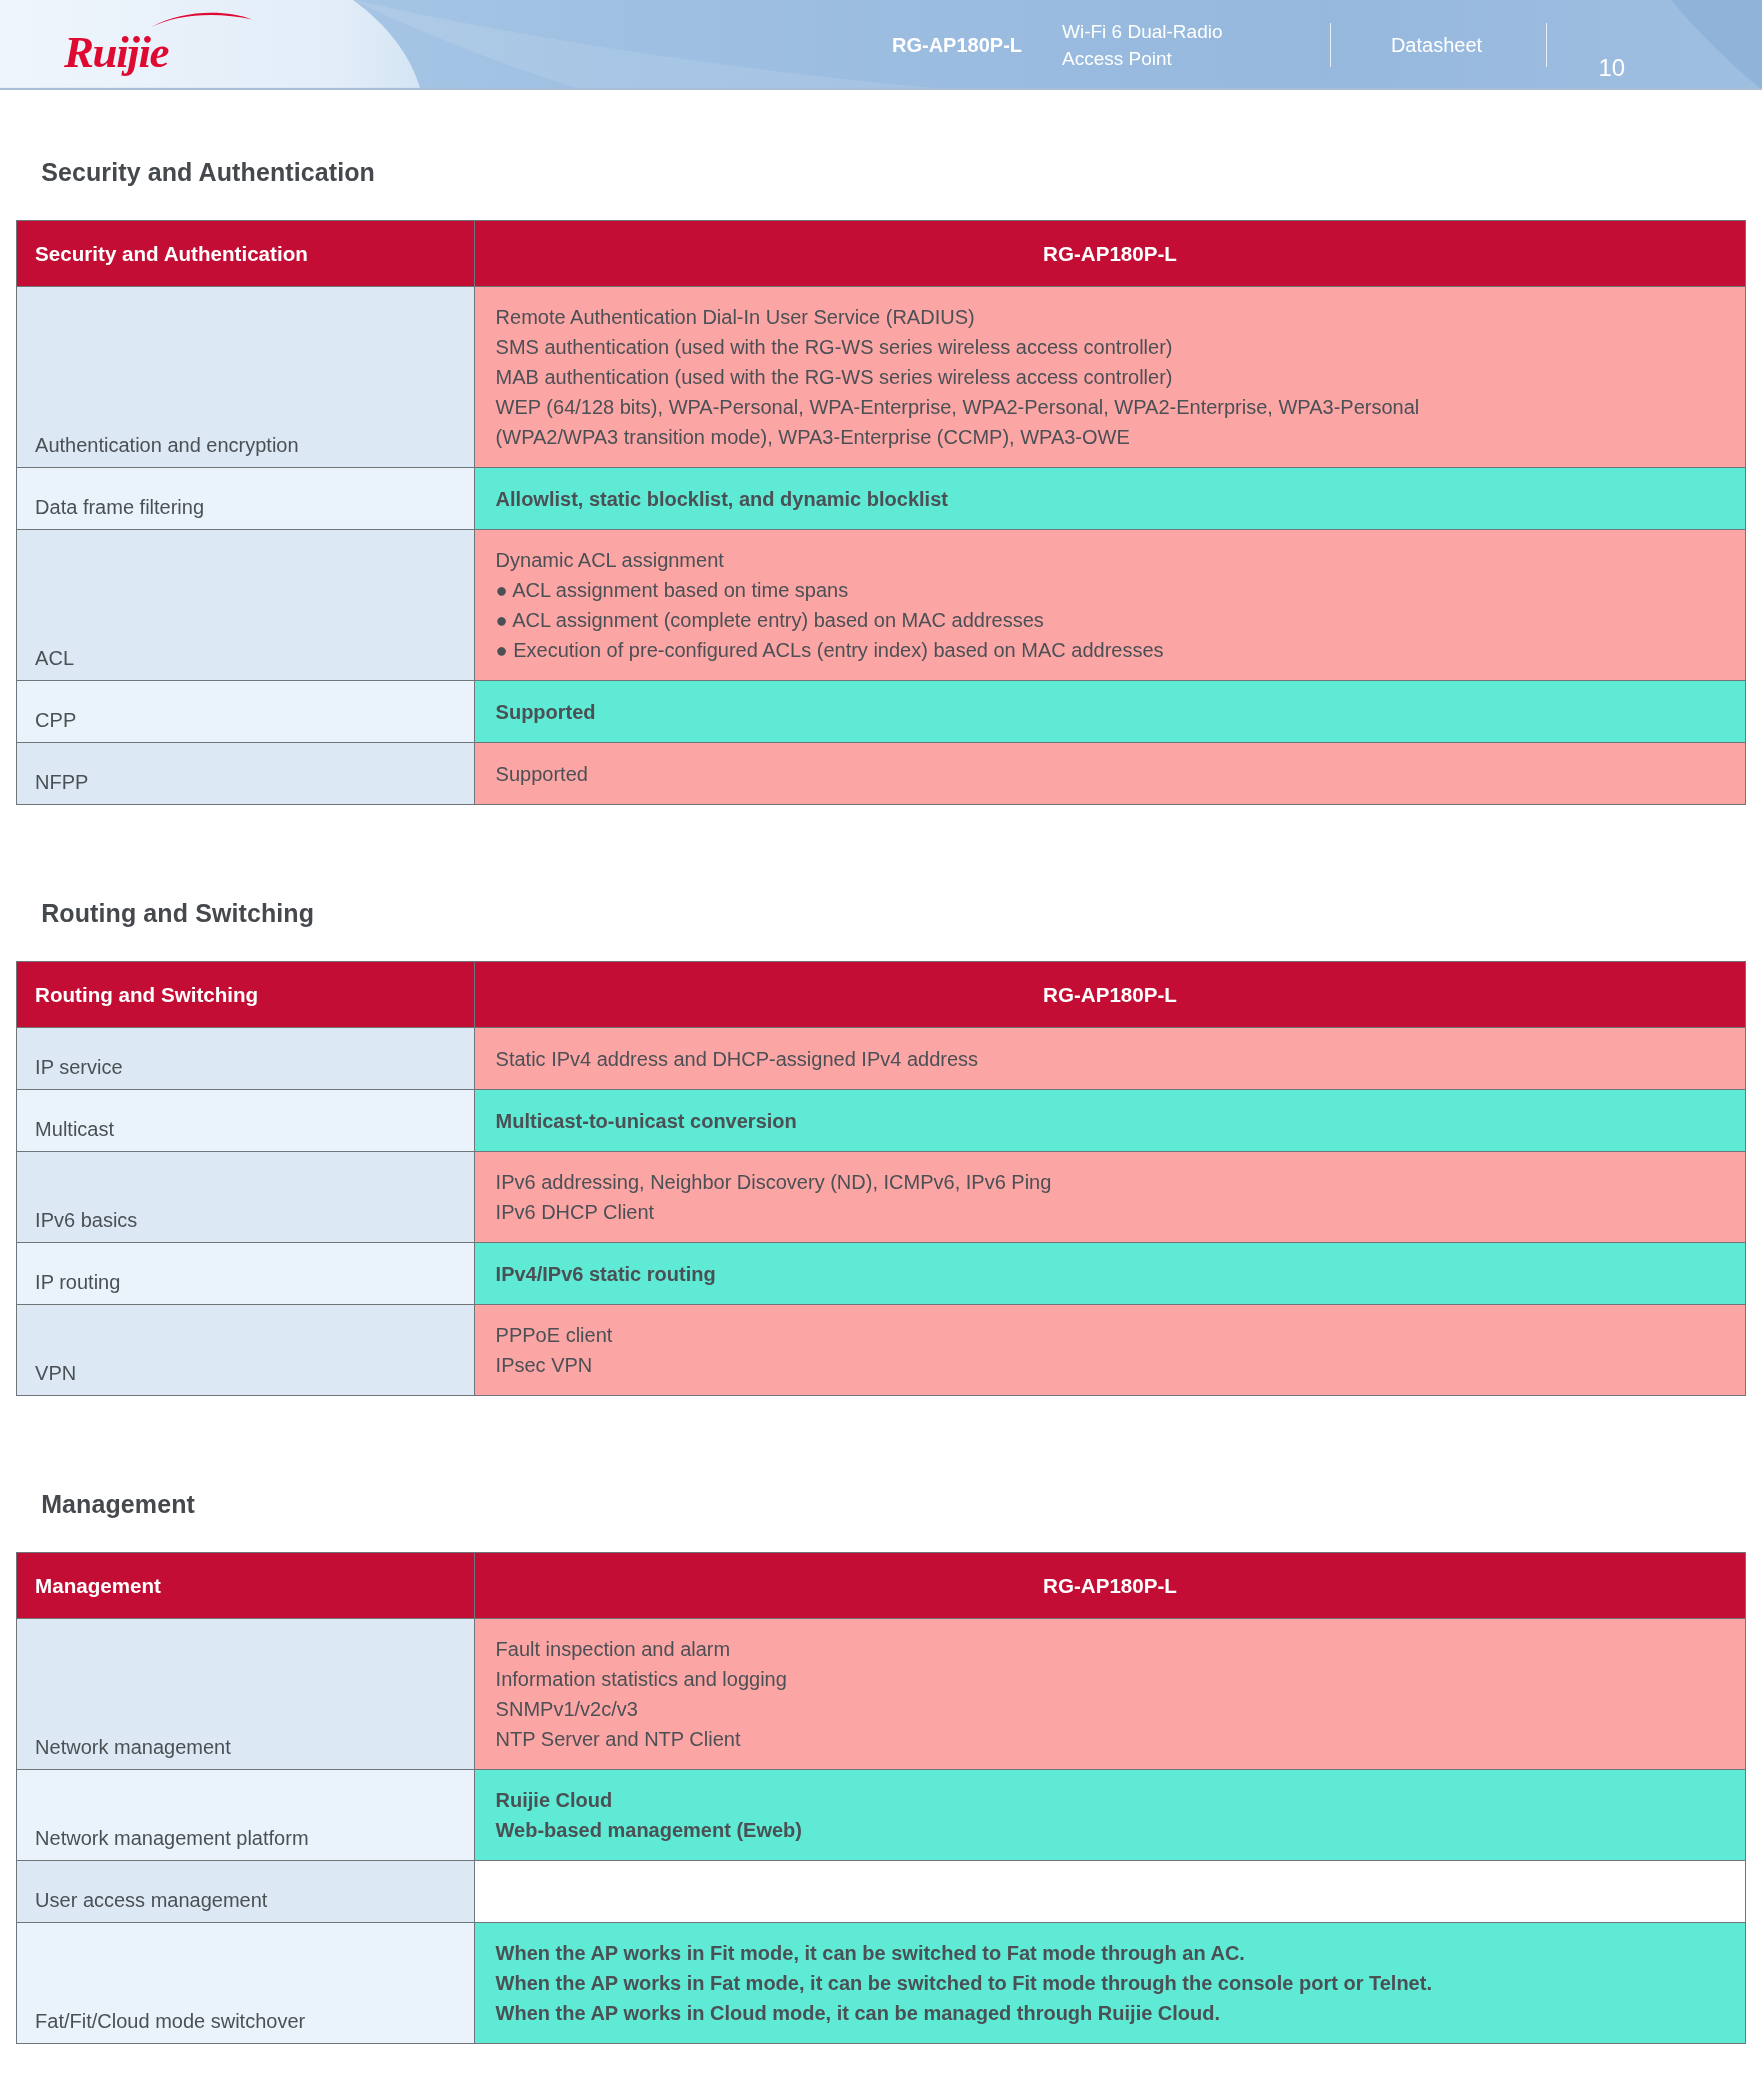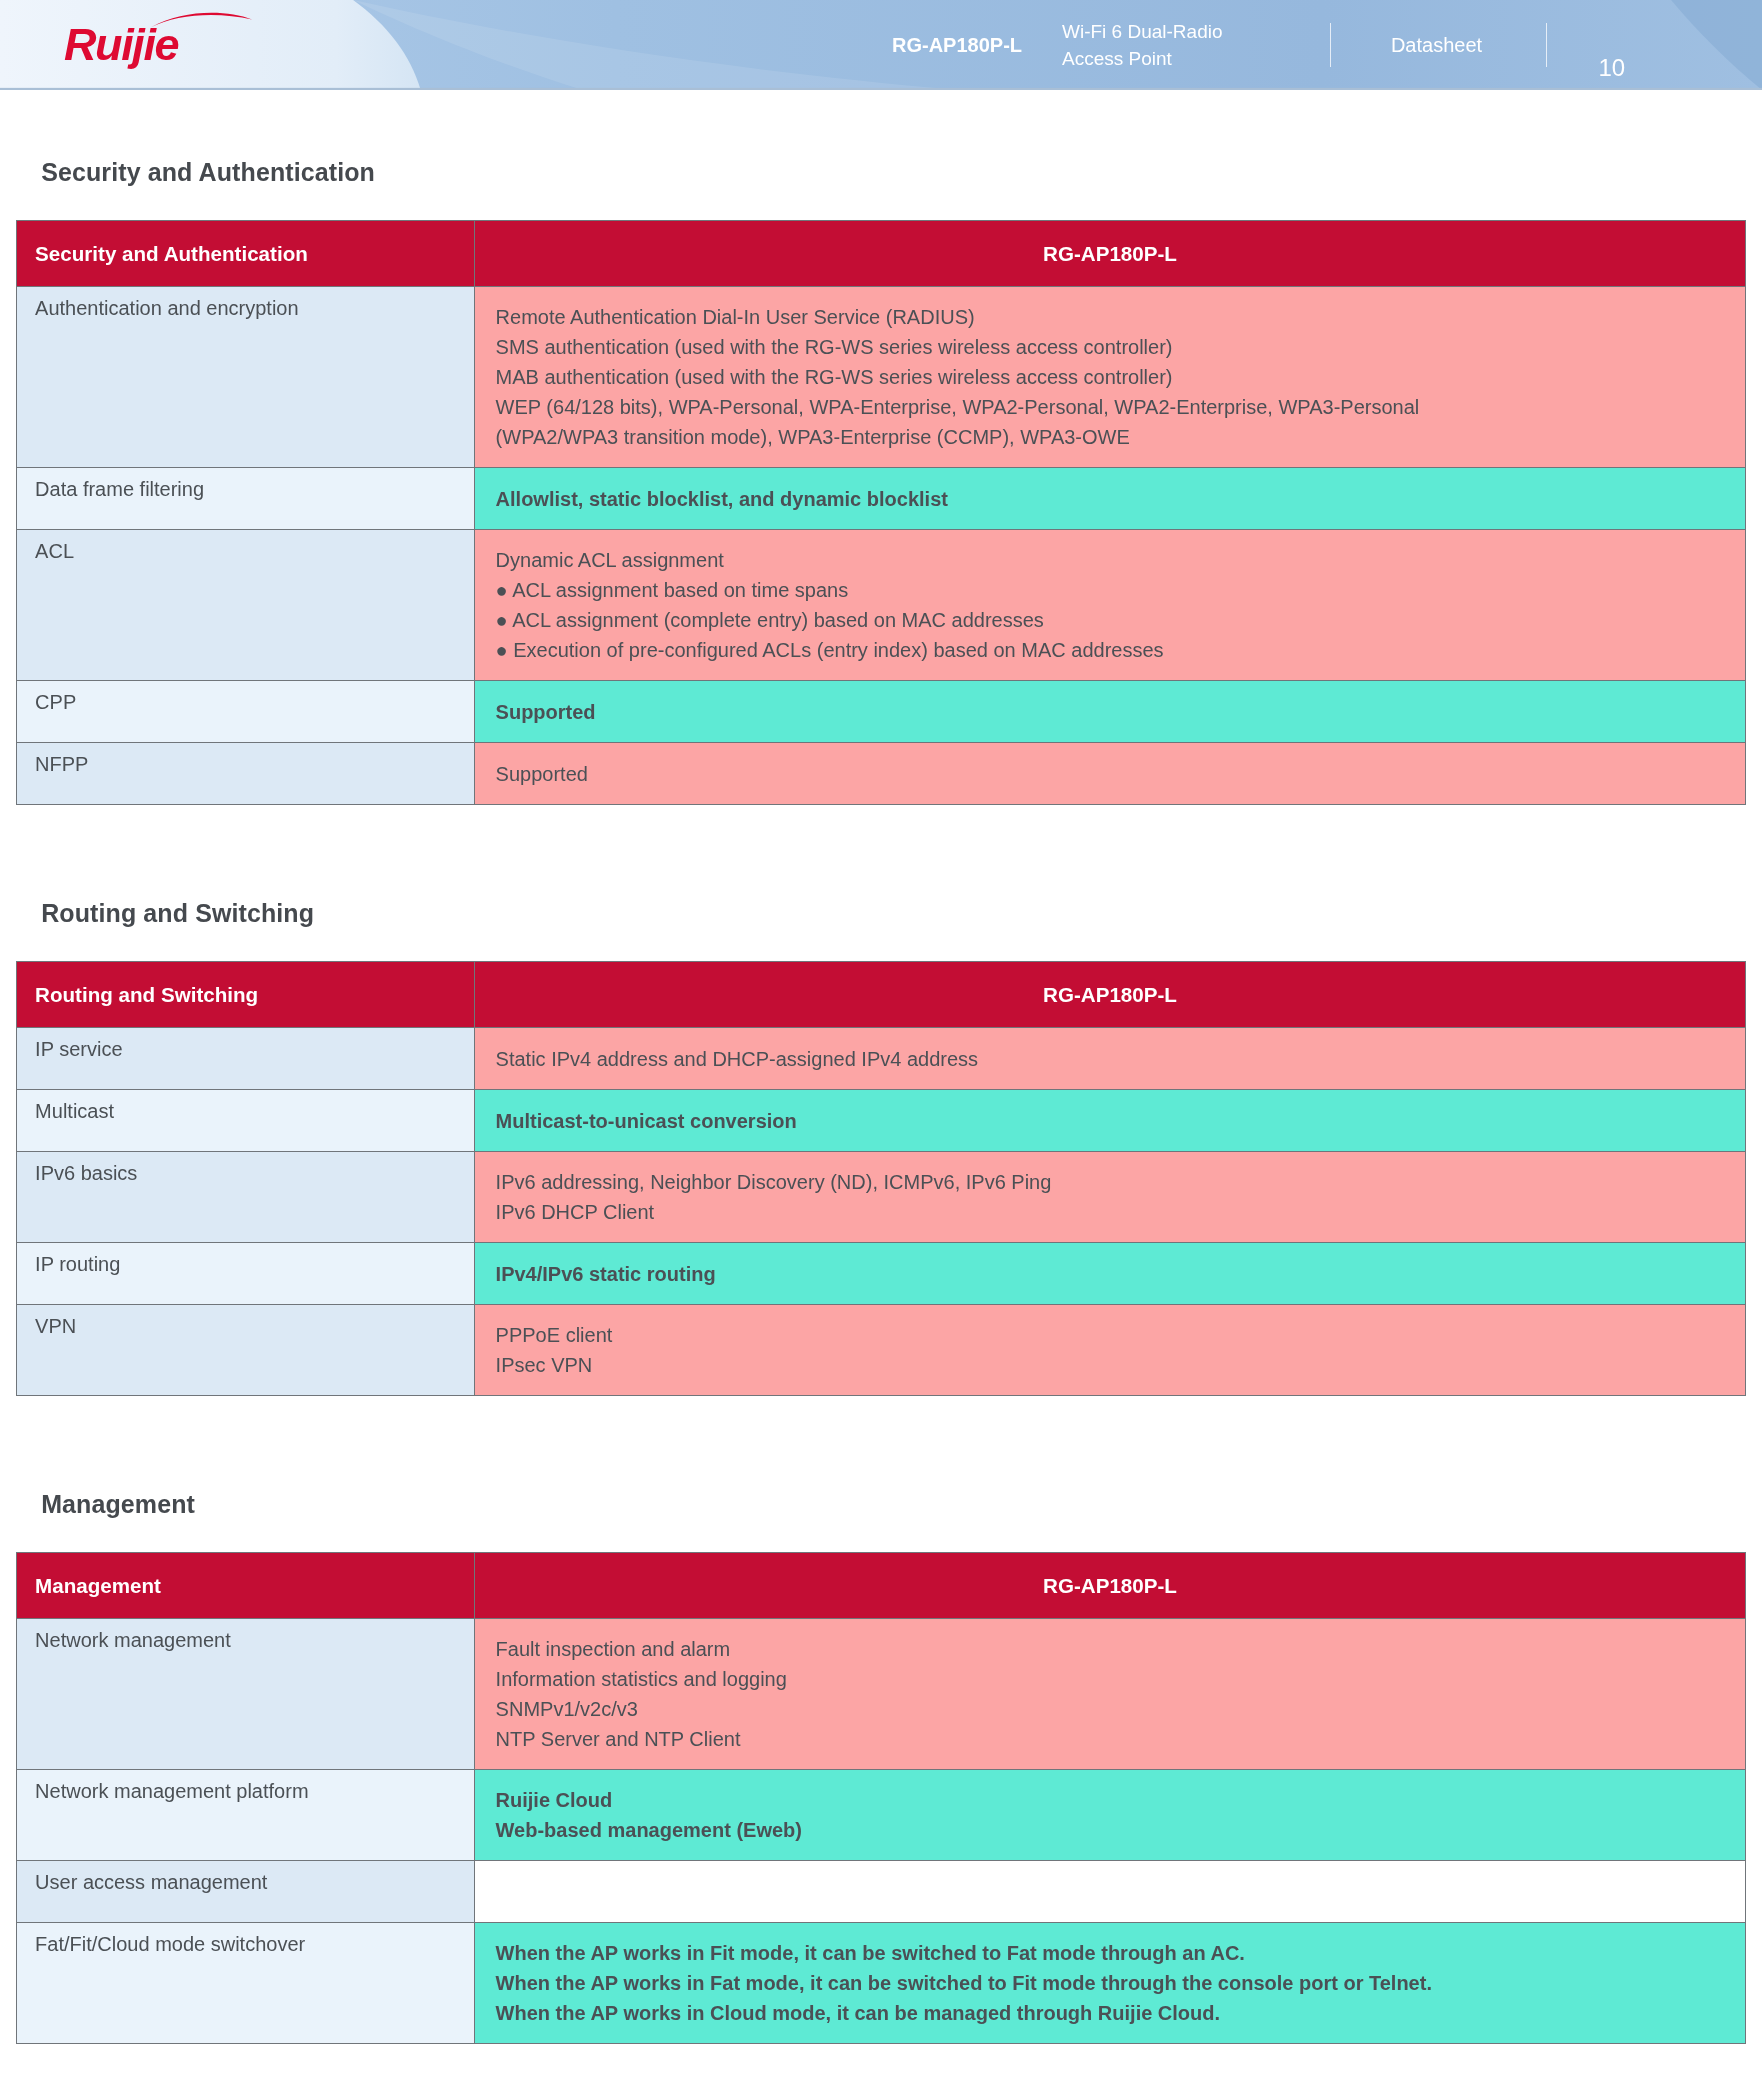--- a/index.html
+++ b/index.html
@@ -5,22 +5,22 @@
   html,body{margin:0;padding:0;}
   body{
     width:1762px;height:2097px;overflow:hidden;background:#ffffff;
     font-family:"Liberation Sans","DejaVu Sans",sans-serif;
     color:#4B5055;-webkit-font-smoothing:antialiased;
   }
   
   .page-header{position:relative;height:90px;width:100%;overflow:hidden;}
   .header-bg{position:absolute;inset:0;width:100%;height:100%;display:block;}
   .logo{
-    position:absolute;left:64px;top:12.8px;height:65px;display:flex;align-items:center;
-    color:#DE0A32;font-style:italic;font-weight:800;font-size:45px;letter-spacing:-1.4px;
+    position:absolute;left:64px;top:12.8px;height:65px;display:flex;align-items:flex-end;
+    color:#DE0A32;font-style:italic;font-weight:800;font-size:45px;letter-spacing:-1.4px;font-family:Liberation Serif, serif;
   }
   .logo .swoosh{position:absolute;left:84px;top:-1.4px;}
   .header-right{
     position:absolute;top:0;bottom:0;left:892px;right:0;display:flex;align-items:center;color:#ffffff;
   }
   .model{font-size:20px;font-weight:700;margin-right:40px;white-space:nowrap;}
   .product{font-size:19px;line-height:27px;white-space:nowrap;}
   .vdiv{width:1.4px;height:44px;background:rgba(255,255,255,0.75);flex:none;}
   .vdiv.v1{margin-left:107px;margin-right:60px;}
   .vdiv.v2{margin-left:64px;margin-right:51px;}
@@ -30,21 +30,21 @@
   main{padding:0 15.6px;}
   .section-title{
     font-size:25px;font-weight:700;color:#45494E;margin:94px 0 33px 25.6px;letter-spacing:0.1px;
   }
   section.first .section-title{margin-top:68px;}
   .spec-table{border:1.4px solid #70757A;}
   .trow{display:flex;}
   .trow + .trow{border-top:1.4px solid #70757A;}
   .cell{box-sizing:border-box;font-size:20px;}
   .cell.key{
-    width:458px;flex:none;display:flex;align-items:flex-start;
+    width:458px;flex:none;display:flex;align-items:flex-end;
     padding:10px 8.5px 10px 18.5px;border-right:1.4px solid #70757A;background:#DCE9F5;
   }
   .cell.val{
     flex:1;display:flex;flex-direction:column;justify-content:center;
     padding:15px 21px;background:#fca5a5;min-height:61px;
   }
   .trow.even .cell.key{background:#EAF3FB;}
   .trow.even .cell.val{background:#5eead4;font-weight:bold;}
   .trow{min-height:61px;}
   .line{line-height:30px;}

